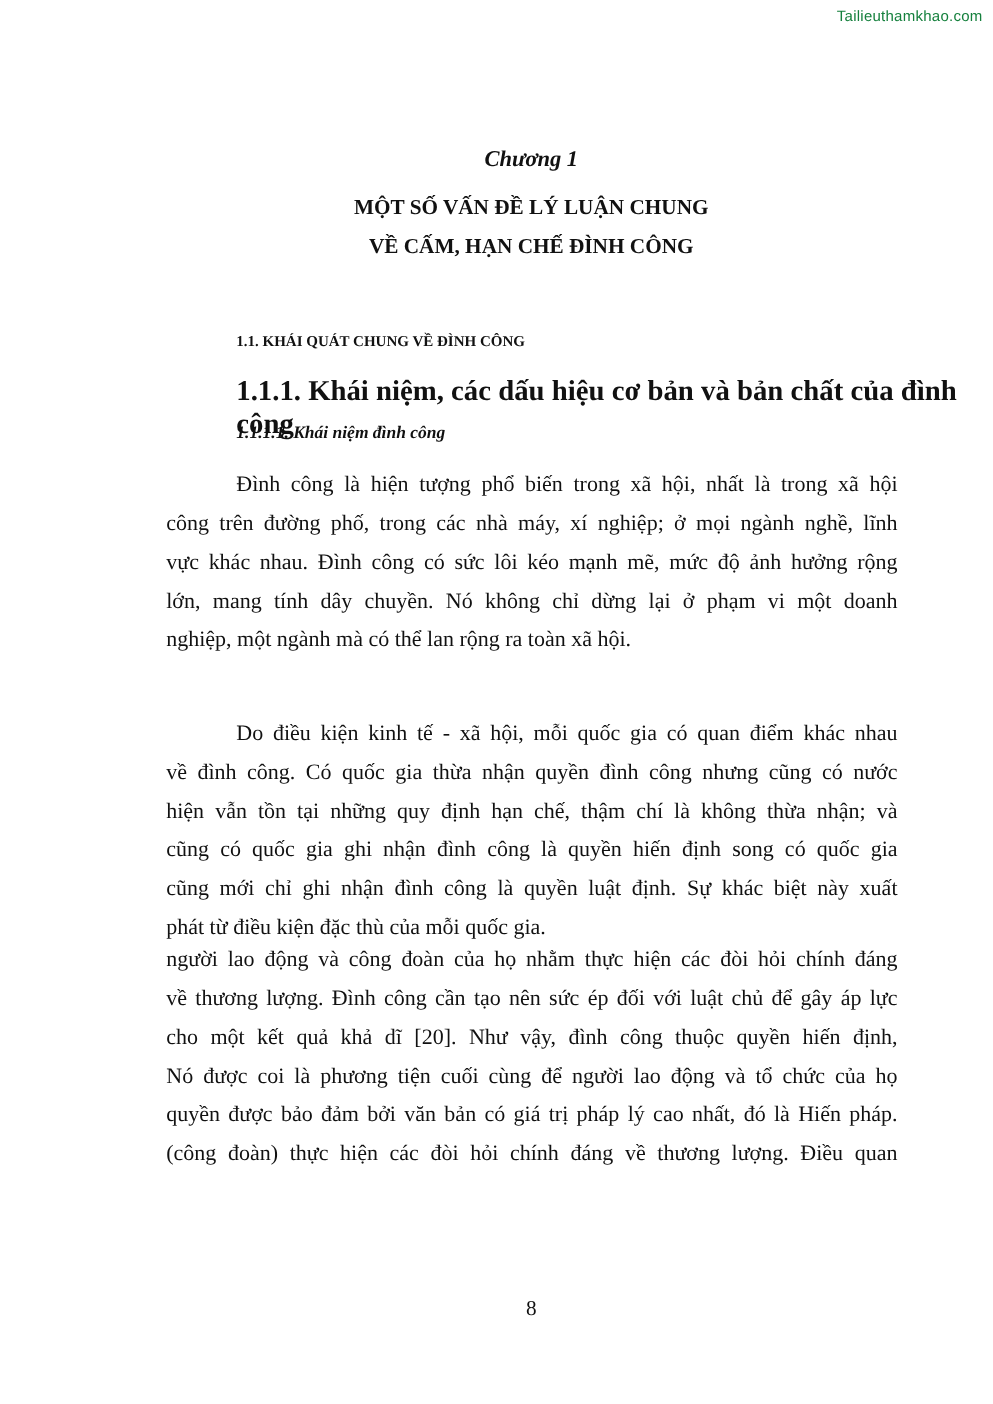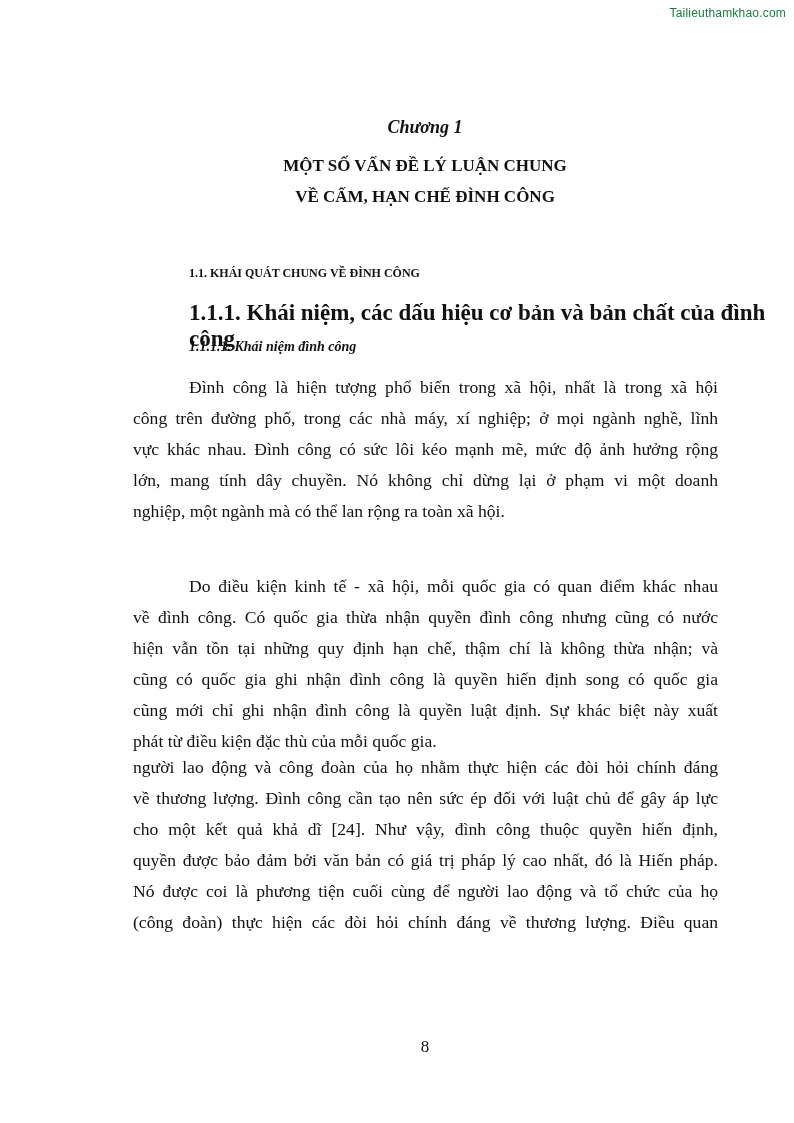--- a/index.html
+++ b/index.html
@@ -121,19 +121,19 @@
   <span class="line">về đình công. Có quốc gia thừa nhận quyền đình công nhưng cũng có nước</span>
   <span class="line">hiện vẫn tồn tại những quy định hạn chế, thậm chí là không thừa nhận; và</span>
   <span class="line">cũng có quốc gia ghi nhận đình công là quyền hiến định song có quốc gia</span>
   <span class="line">cũng mới chỉ ghi nhận đình công là quyền luật định. Sự khác biệt này xuất</span>
   <span class="line last">phát từ điều kiện đặc thù của mỗi quốc gia.</span>
 </div>
 
 <div class="para" style="top: 752px;">
   <span class="line">người lao động và công đoàn của họ nhằm thực hiện các đòi hỏi chính đáng</span>
   <span class="line">về thương lượng. Đình công cần tạo nên sức ép đối với luật chủ để gây áp lực</span>
-  <span class="line">cho một kết quả khả dĩ [24]. Như vậy, đình công thuộc quyền hiến định,</span>
+  <span class="line">cho một kết quả khả dĩ [20]. Như vậy, đình công thuộc quyền hiến định,</span>
+  <span class="line">Nó được coi là phương tiện cuối cùng để người lao động và tổ chức của họ</span>
   <span class="line">quyền được bảo đảm bởi văn bản có giá trị pháp lý cao nhất, đó là Hiến pháp.</span>
-  <span class="line">Nó được coi là phương tiện cuối cùng để người lao động và tổ chức của họ</span>
   <span class="line">(công đoàn) thực hiện các đòi hỏi chính đáng về thương lượng. Điều quan</span>
 </div>
 
 <div class="page-number">8</div>
 
 </body></html>

